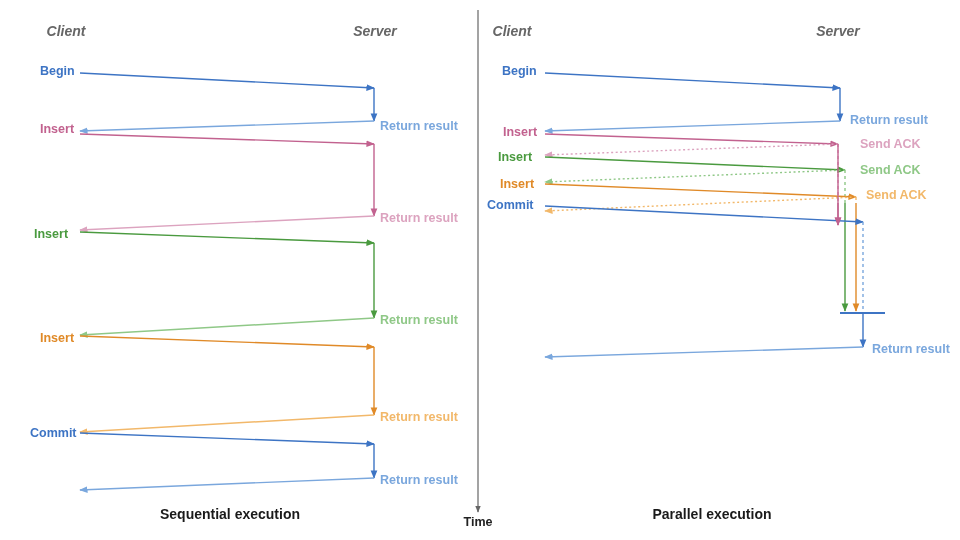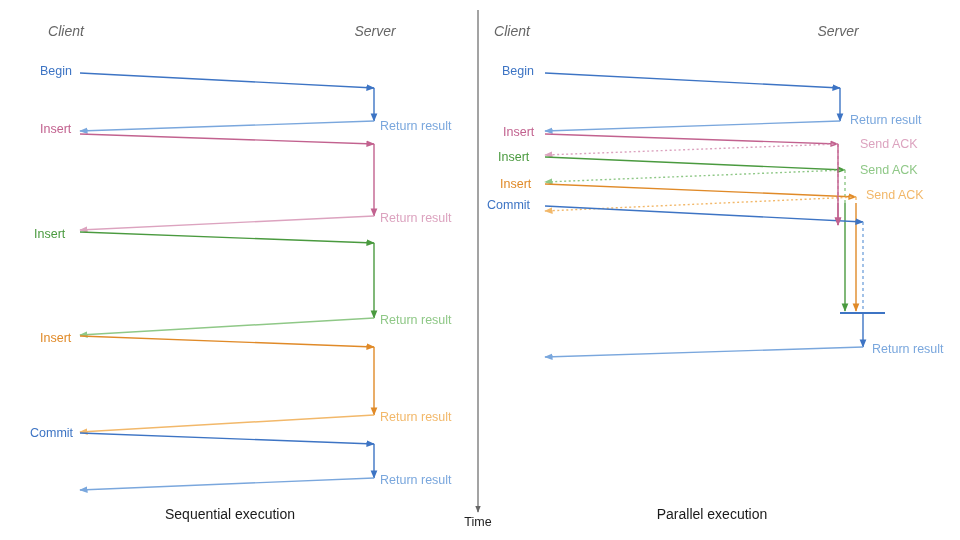--- a/index.html
+++ b/index.html
@@ -1,18 +1,18 @@
 <!DOCTYPE html>
 <html><head>
 <meta charset="utf-8">
 <style>
   html,body{margin:0;padding:0;background:#ffffff;}
   body{width:960px;height:540px;overflow:hidden;
        font-family:"Liberation Sans","DejaVu Sans",sans-serif;}
-  #stage{position:relative;width:960px;height:380px;}
+  #stage{position:relative;width:960px;height:380px;font-weight:bold;}
   svg#diagram{position:absolute;left:0;top:0;width:960px;height:540px;}
   .lane-title{font-style:italic;font-size:14px;fill:#666666;}
   .msg-label{font-size:12.5px;}
   .caption{font-size:14px;fill:#1a1a1a;}
   .axis-label{font-size:12.5px;fill:#222222;}
 </style>
 </head>
 <body>
 
 <div id="stage">

